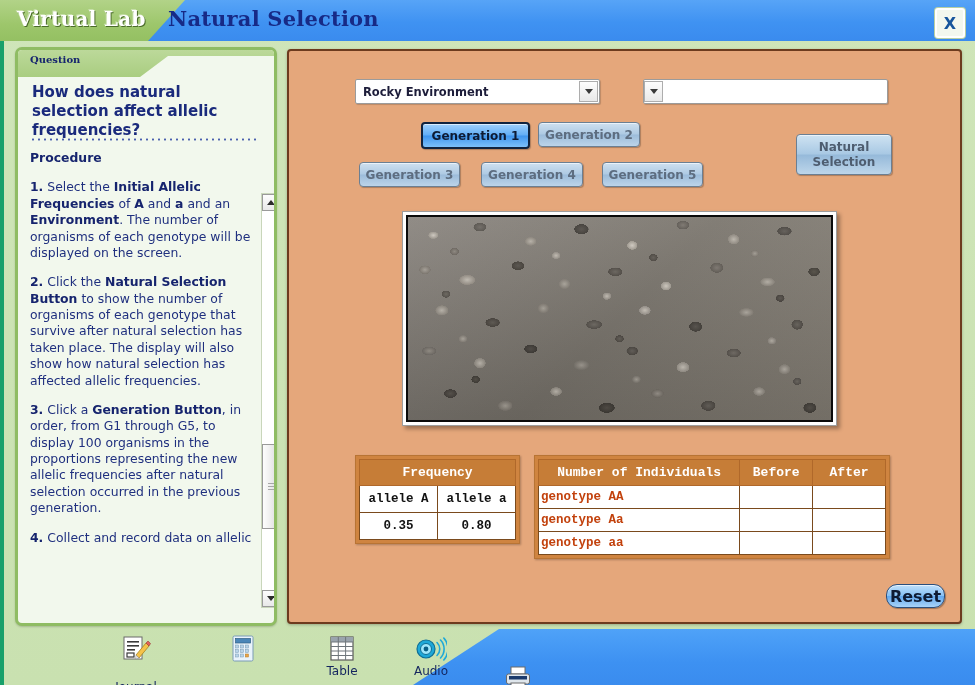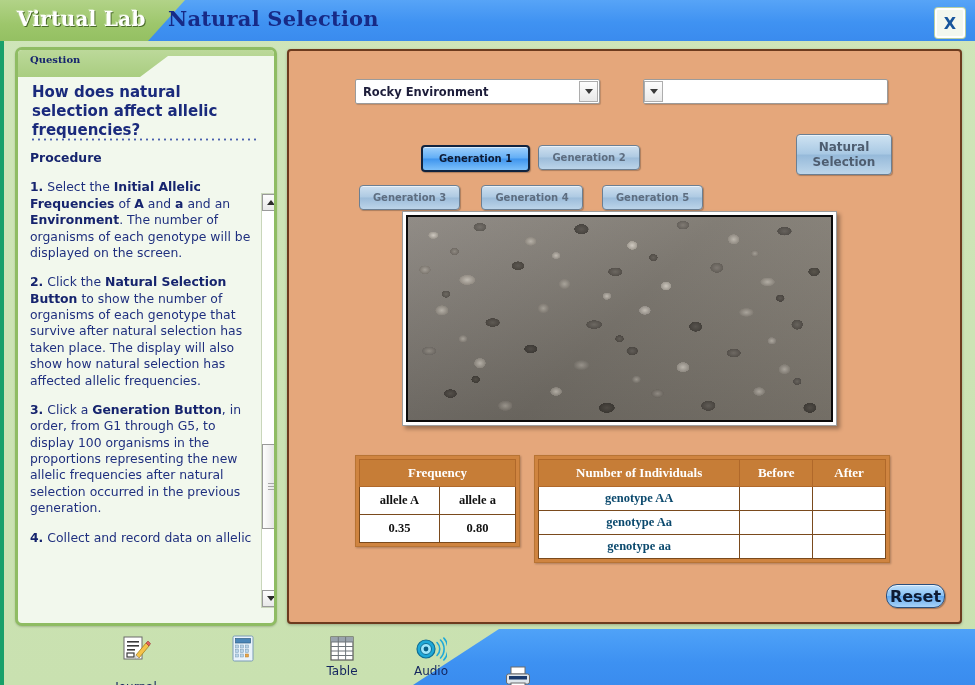--- a/index.html
+++ b/index.html
@@ -167,25 +167,24 @@
   }
   #dd-env{ left:66px; top:28px; width:243px; }
   #dd-freq{ left:354px; top:28px; width:243px; }
 
   .genbtn{
     position:absolute; height:23px;
     background:linear-gradient(to bottom,#cfe0ef 0%,#aecae3 48%,#9cbcda 52%,#bcd4e9 100%);
     border:1px solid #6b7f93;
     border-radius:4px;
     box-shadow:1px 1px 1px rgba(0,0,0,.25), inset 0 1px 0 rgba(255,255,255,.6);
-    font-size:10px; font-weight:bold; color:#5d6d80;
+    font-size:12px; font-weight:bold; color:#5d6d80;
     display:flex;align-items:center;justify-content:center;
     cursor:pointer;
     font-family:"DejaVu Sans", sans-serif;
-    margin-top:23px;
   }
   .genbtn.active{
     background:linear-gradient(to bottom,#9fd0fb 0%,#62aef6 48%,#3f95ee 52%,#7cc0fa 100%);
     border:2px solid #10233f;
     color:#0d1a33;
   }
   #gb1{ left:132px; top:71px; width:105px; }
   #gb2{ left:249px; top:71px; width:100px; }
   #gb3{ left:70px; top:111px; width:99px; }
   #gb4{ left:192px; top:111px; width:100px; }
@@ -285,21 +284,21 @@
   #freq-table{
     position:absolute; left:66px; top:404px; width:165px;
     background:#cf8440;
     border:1px solid #b87434;
     padding:3px;
     box-sizing:border-box;
     box-shadow:1px 1px 2px rgba(0,0,0,.25);
   }
   #freq-table table, #ind-table table{
     border-collapse:collapse; width:100%;
-    font-family:Liberation Serif, serif;
+    font-family:Liberation Mono, monospace;
   }
   .th-head{
     background:#c67d37; color:#ffffff; font-weight:bold; font-size:13px;
     text-align:center; padding:5px 2px; border:1px solid #b0682a;
   }
   .td-cell{
     background:#ffffff; color:#111111; font-weight:bold; font-size:12.5px;
     text-align:center; padding:6px 2px; border:1px solid #7a4a1d;
   }
   .td-blank{
@@ -307,22 +306,22 @@
   }
   #ind-table{
     position:absolute; left:245px; top:404px; width:356px;
     background:#cf8440;
     border:1px solid #b87434;
     padding:3px;
     box-sizing:border-box;
     box-shadow:1px 1px 2px rgba(0,0,0,.25);
   }
   #ind-table .genocell{
-    background:#ffffff; color:#0c4a6e; font-weight:bold; font-size:12.5px;
-    text-align:center; padding:4px 2px; border:1px solid #7a4a1d;
+    background:#ffffff; color:#c2410c; font-weight:bold; font-size:12.5px;
+    text-align:left; padding:4px 2px; border:1px solid #7a4a1d;
   }
 
   #reset-btn{
     position:absolute; left:597px; top:533px; width:57px; height:22px;
     background:linear-gradient(to bottom,#bfe0fb 0%,#87c1f4 48%,#63a9ee 52%,#a8d3f8 100%);
     border:1px solid #2b4f7c; border-radius:11px;
     box-shadow:1px 1px 1px rgba(0,0,0,.3), inset 0 1px 0 rgba(255,255,255,.6);
     font-size:16px; font-weight:bold; color:#0e1b33;
     display:flex;align-items:center;justify-content:center;
     cursor:pointer;

